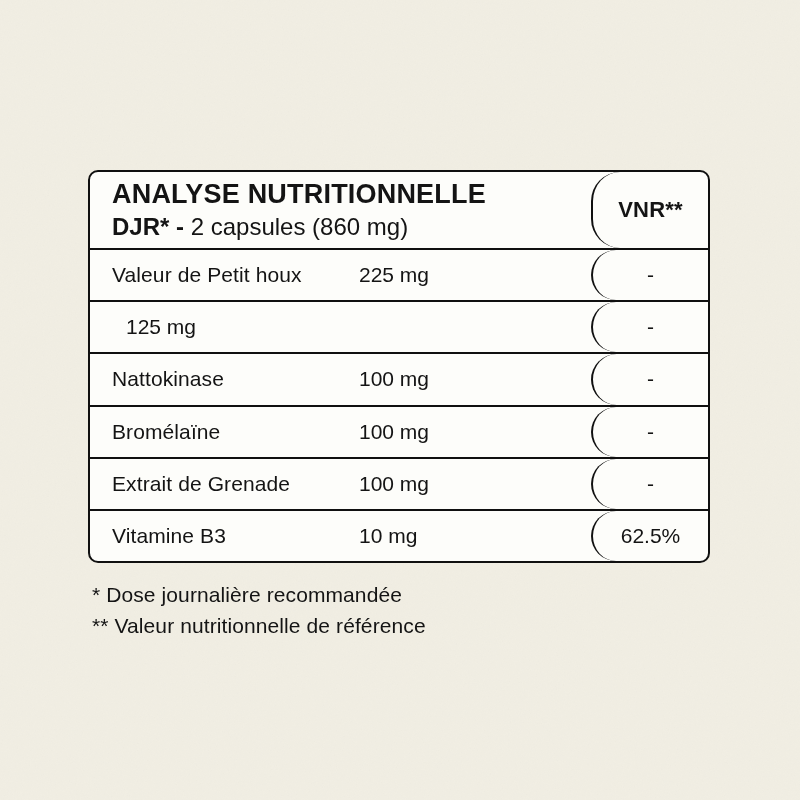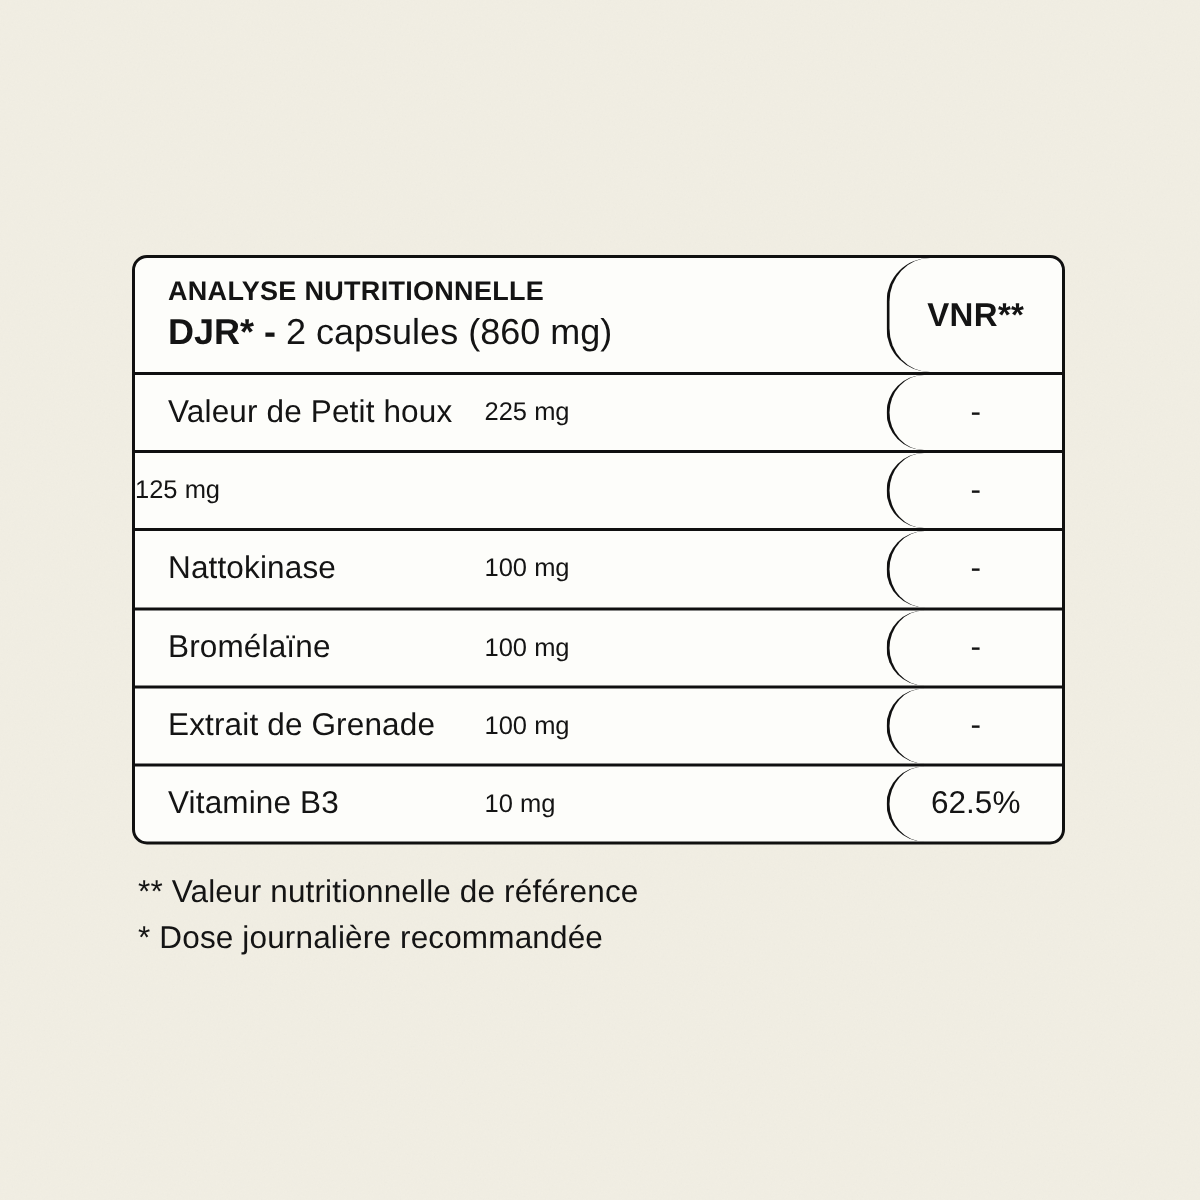--- a/index.html
+++ b/index.html
@@ -49,35 +49,35 @@
     padding-left: 22px;
     gap: 3px;
   }
 
   .cell-name {
     width: 233px;
     padding-left: 22px;
     font-size: 21px;
     letter-spacing: .1px;
   }
-  .cell-amount { font-size: 17px; }
+  .cell-amount { font-size: 21px; margin-left: 36px; }
 
   .cell-vnr {
     width: 117px;
     border-left: 2px solid #101010;
     display: flex;
     align-items: center;
     justify-content: center;
     font-size: 21px;
     border-radius: 29px;
   }
   .header .cell-vnr { font-size: 22px; font-weight: bold; letter-spacing: .2px; }
 
   .tbl-title {
-    font-size: 18px;
+    font-size: 27px;
     font-weight: bold;
     letter-spacing: .2px;
   }
   .tbl-subtitle { font-size: 24px; }
   .tbl-subtitle .b { font-weight: bold; }
 
   .footnotes {
     position: absolute;
     left: 92px; top: 579px;
     font-size: 21px;
@@ -153,15 +153,15 @@
     <div class="cell-main">
       <div class="cell-name">Vitamine B3</div>
       <div class="cell-amount">10 mg</div>
     </div>
     <div class="cell-vnr">62.5%</div>
   </div>
 
 </div>
 
 <div class="footnotes">
+  <div>* Dose journalière recommandée</div>
   <div>** Valeur nutritionnelle de référence</div>
-  <div>* Dose journalière recommandée</div>
 </div>
 
 </body></html>

